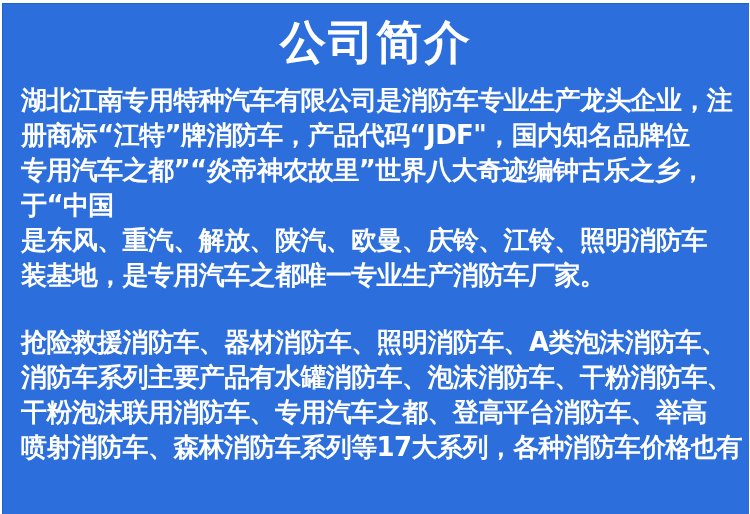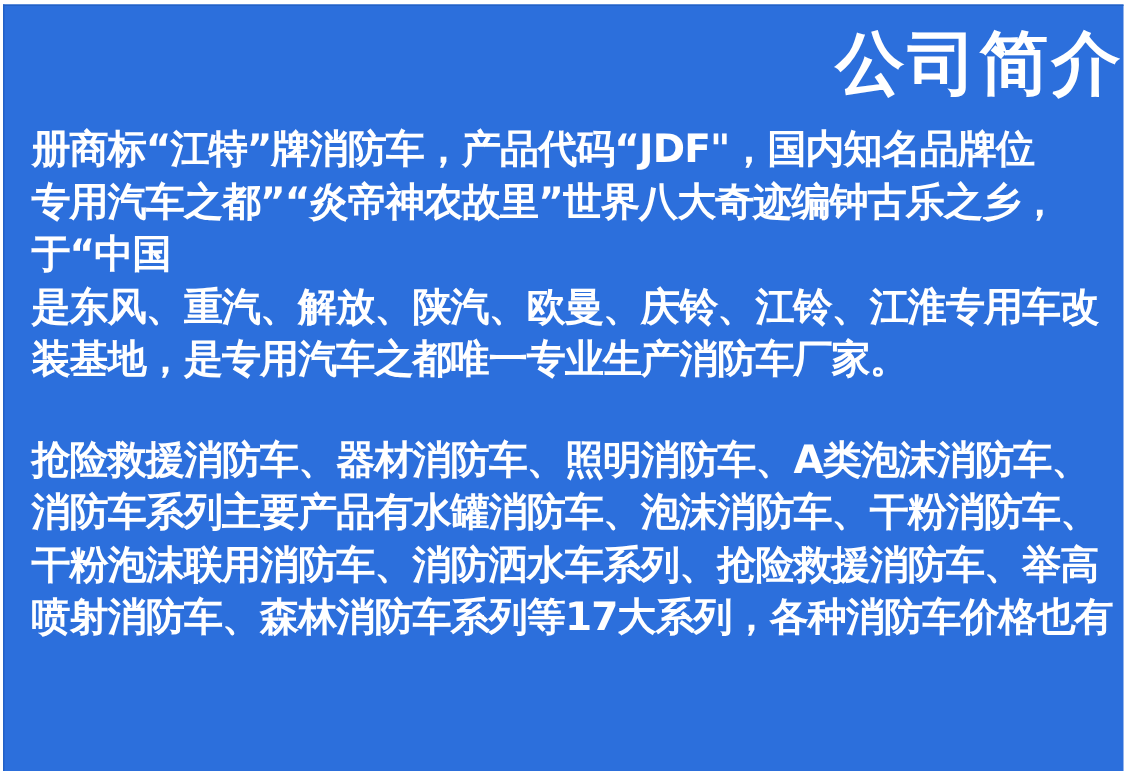--- a/index.html
+++ b/index.html
@@ -47,30 +47,31 @@
   }
   .line {
     white-space: nowrap;
   }
 </style>
 </head>
 <body style="background: rgb(255, 255, 255);">
 
 <div class="panel" style="background: rgb(44, 111, 220); border-top-color: rgb(34, 97, 198); border-left-color: rgb(34, 97, 198);">
 
-  <h1 class="title" style="color: rgb(255, 255, 255); text-align: right;">公司简介</h1>
+  <h1 class="title" style="color: rgb(255, 255, 255);">公司简介</h1>
 
   <div class="para" style="color: rgb(255, 255, 255);">
+    <div class="line">湖北江南专用特种汽车有限公司是消防车专业生产龙头企业，注</div>
     <div class="line">册商标“江特”牌消防车，产品代码“JDF"，国内知名品牌位</div>
     <div class="line">专用汽车之都”“炎帝神农故里”世界八大奇迹编钟古乐之乡，</div>
     <div class="line">于“中国</div>
-    <div class="line">是东风、重汽、解放、陕汽、欧曼、庆铃、江铃、江淮专用车改</div>
+    <div class="line">是东风、重汽、解放、陕汽、欧曼、庆铃、江铃、照明消防车</div>
     <div class="line">装基地，是专用汽车之都唯一专业生产消防车厂家。</div>
   </div>
 
   <div class="para second" style="color: rgb(255, 255, 255);">
     <div class="line">抢险救援消防车、器材消防车、照明消防车、A类泡沫消防车、</div>
     <div class="line">消防车系列主要产品有水罐消防车、泡沫消防车、干粉消防车、</div>
-    <div class="line">干粉泡沫联用消防车、消防洒水车系列、抢险救援消防车、举高</div>
+    <div class="line">干粉泡沫联用消防车、专用汽车之都、登高平台消防车、举高</div>
     <div class="line">喷射消防车、森林消防车系列等17大系列，各种消防车价格也有</div>
   </div>
 
 </div>
 
 </body></html>

